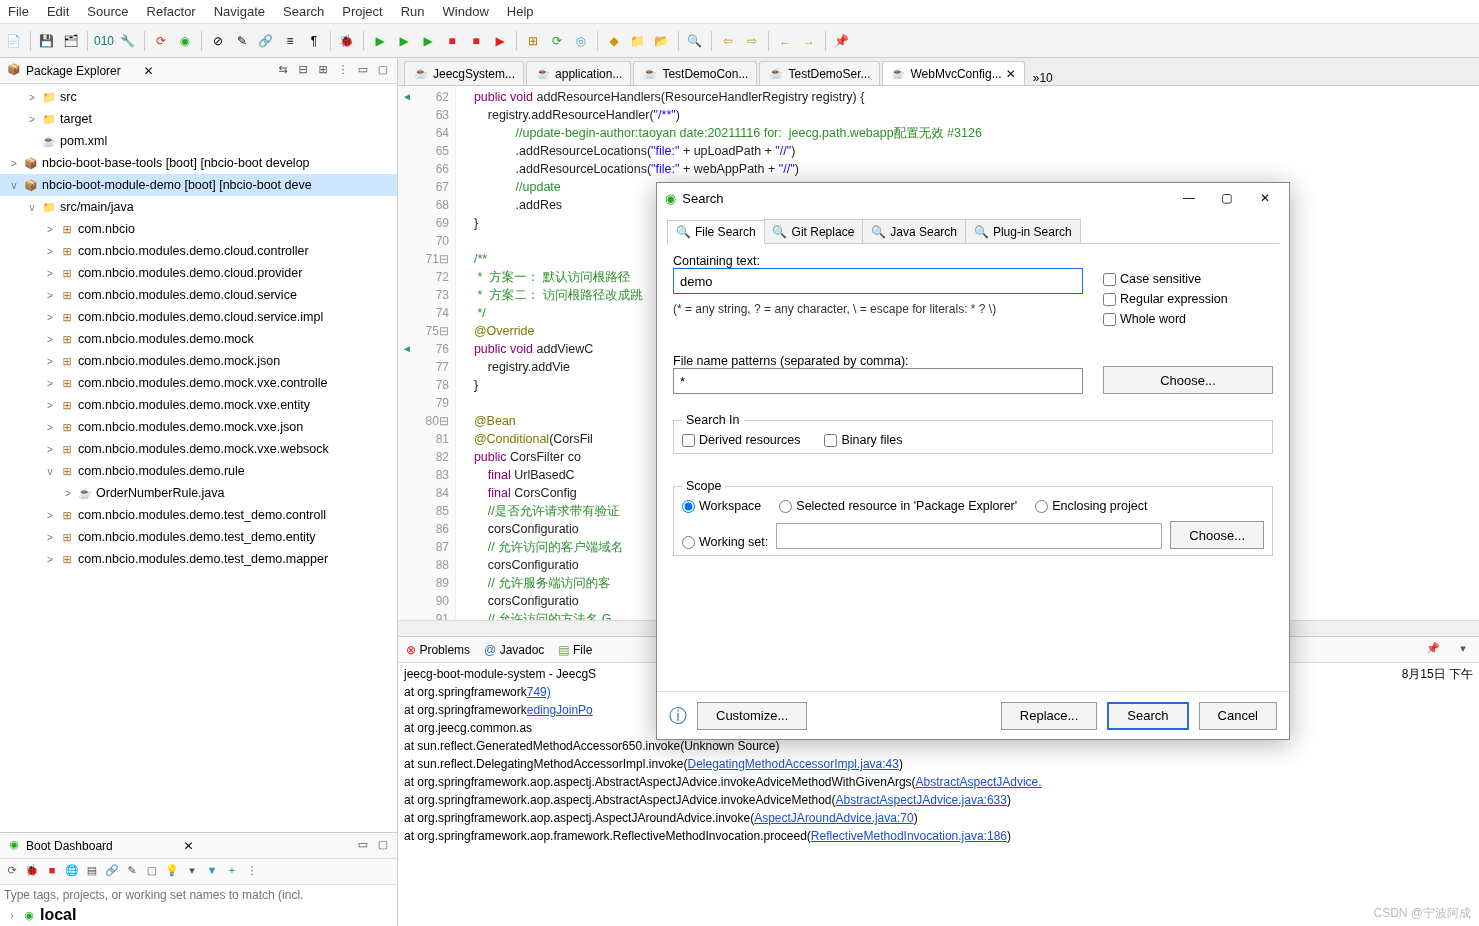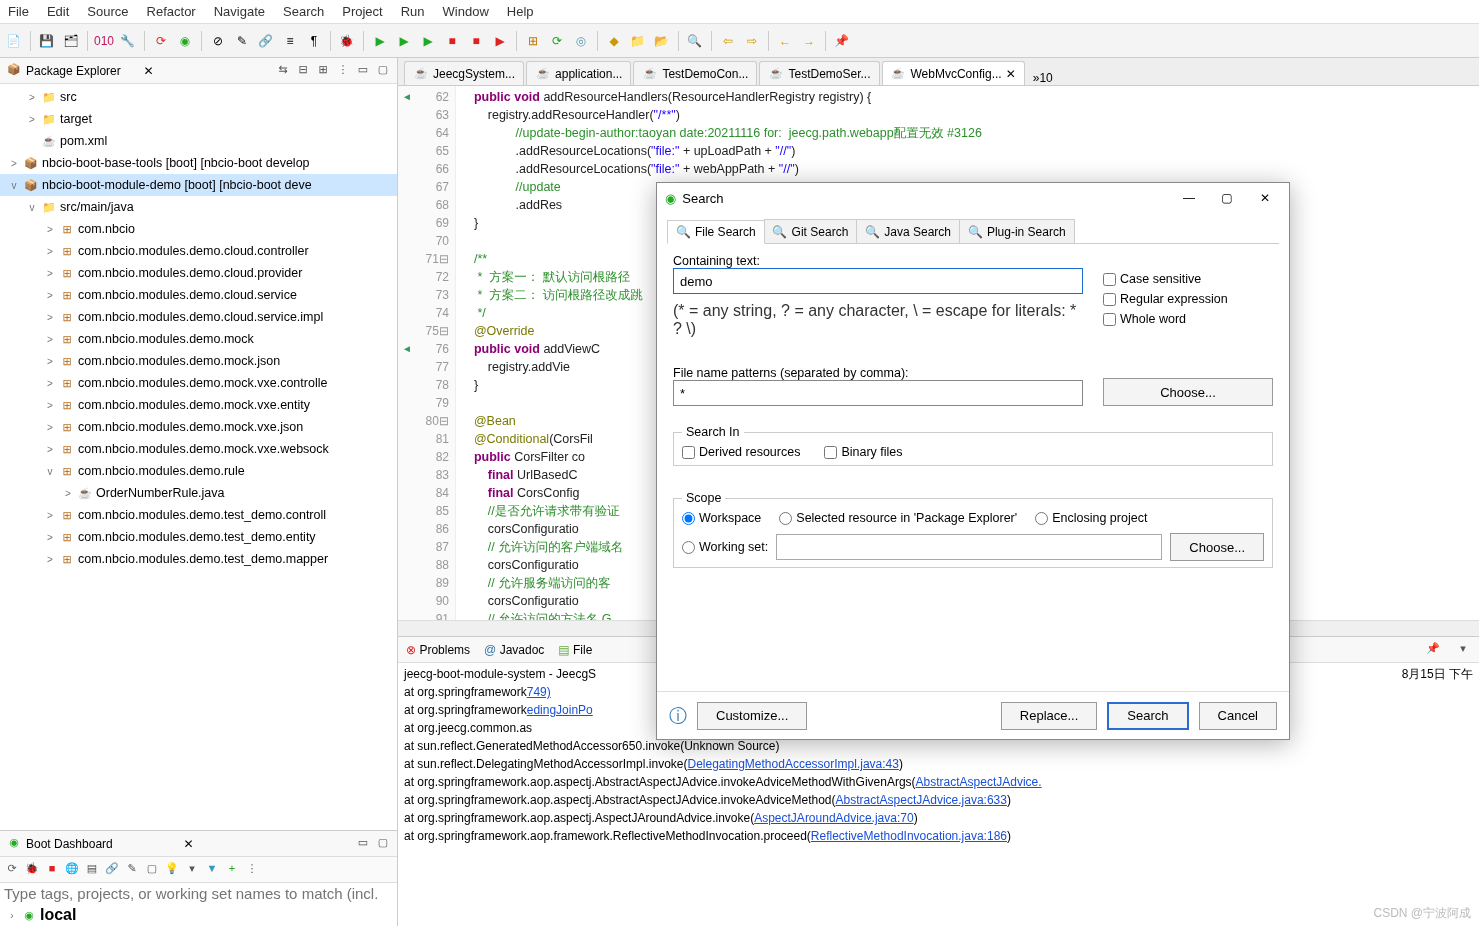--- a/index.html
+++ b/index.html
@@ -15,50 +15,50 @@
 .view-hdr .title { flex: 1; }
 .view-ic { width: 16px; height: 16px; font-size: 11px; color: #555; text-align: center; }
 .tree { flex:1; overflow: auto; font-size: 12.5px; padding: 2px 0; }
 .tree-row { display:flex; align-items:center; height:22px; white-space:nowrap; gap:3px; }
 .tree-row.sel { background:#cde6ff; }
 .twist { width:12px; text-align:center; color:#777; font-size:10px; }
 .ic { width:16px; height:16px; display:inline-flex; align-items:center; justify-content:center; font-size:11px; }
 .fld { color:#c49a3a; } .pkg { color:#b7752e; } .jf { color:#4a86cf; } .proj { color:#3a7aa8; }
 .boot-dash { border-top:1px solid #ccc; }
 .bd-toolbar { height:26px; display:flex; align-items:center; gap:4px; padding:0 4px; border-bottom:1px solid #ddd; background:#fafafa; font-size:11px; }
-.bd-input { padding:2px 4px; font-size:15px; color:#999; border:none; }
+.bd-input { padding:2px 4px; font-size:12px; color:#999; border:none; }
 .right { flex:1; display:flex; flex-direction:column; }
 .ed-tabs { height:28px; display:flex; align-items:flex-end; background:#eee; border-bottom:1px solid #ccc; gap:2px; padding-left:6px; }
 .ed-tab { height:24px; display:flex; align-items:center; gap:4px; padding:0 8px; font-size:12px; background:#f4f4f4; border:1px solid #ccc; border-bottom:none; border-radius:3px 3px 0 0; }
 .ed-tab.act { background:#fff; }
 .editor { flex:1; display:flex; overflow:hidden; position:relative; }
 .gutter { width:58px; background:#fafafa; border-right:1px solid #eee; font-size:12px; color:#999; text-align:right; padding:2px 6px 0 0; font-family:Consolas,monospace; line-height:18px; }
 .gutter .mk { position:absolute; left:4px; font-size:10px; }
 .code { flex:1; font-family:Consolas,monospace; font-size:12.5px; line-height:18px; padding:2px 4px; white-space:pre; overflow:auto; color:#222; }
-.kw { color:#8b0075; font-weight:bold; } .str { color:#1a00ff; } .cm { color:#2d8f2d; } .ann { color:#7a7a00; }
+.kw { color:#8b0075; font-weight:normal; } .str { color:#1a00ff; } .cm { color:#2d8f2d; } .ann { color:#7a7a00; }
 .bottom { height:290px; border-top:1px solid #ccc; display:flex; flex-direction:column; }
 .bt-tabs { height:26px; display:flex; align-items:center; gap:14px; padding:0 8px; font-size:12px; border-bottom:1px solid #ddd; background:#f8f8f8; }
 .console { flex:1; font-family:Consolas,monospace; font-size:12px; line-height:18px; padding:2px 6px; overflow:auto; }
 .console .lnk { color:#1a4fd6; text-decoration:underline; }
 .dialog { position:absolute; left:656px; top:182px; width:634px; height:558px; background:#fff; border:1px solid #888; box-shadow:0 4px 24px rgba(0,0,0,.3); display:flex; flex-direction:column; }
 .dlg-title { height:30px; display:flex; align-items:center; padding:0 8px; font-size:13px; gap:6px; }
 .dlg-title .sp { flex:1; }
 .dlg-btn { width:32px; height:24px; display:flex; align-items:center; justify-content:center; font-size:12px; }
 .dlg-body { flex:1; padding:6px 10px 0 10px; display:flex; flex-direction:column; font-size:12.5px; }
 .s-tabs { display:flex; border-bottom:1px solid #ccc; }
 .s-tab { padding:4px 8px; border:1px solid #ccc; border-bottom:none; margin-right:-1px; background:#f2f2f2; display:flex; align-items:center; gap:4px; font-size:12px; }
 .s-tab.act { background:#fff; border-bottom:1px solid #fff; position:relative; top:1px; }
 .frm { padding:10px 6px 0 6px; display:grid; grid-template-columns:1fr 170px; column-gap:10px; row-gap:6px;gap:20px; }
 .frm label { font-size:12.5px; }
 .frm input[type=text] { width:100%; height:26px; padding:2px 6px; font-size:13px; border:1px solid #888; }
-.hint { font-size:16px; color:#333; }
+.hint { font-size:12px; color:#333; }
 .chk { display:flex; align-items:center; gap:4px; font-size:12.5px; }
 .grp { border:1px solid #ccc; padding:6px 8px; margin:6px 0; font-size:12.5px; }
 .grp .legend { position:relative; top:-14px; background:#fff; padding:0 4px; display:inline-block; }
-.grp-row { display:flex; gap:24px; align-items:center; margin-top:-8px; }
+.grp-row { display:flex; gap:24px; align-items:flex-end; margin-top:-8px; }
 .dlg-foot { height:48px; display:flex; align-items:center; gap:10px; padding:0 12px; border-top:1px solid #ddd; }
 .dlg-foot .sp { flex:1; }
 .btn { height:28px; padding:0 18px; font-size:13px; background:#f4f4f4; border:1px solid #999; }
 .btn.def { border:2px solid #2a6bd4; }
 .scrollbar-h { height:16px; background:#f0f0f0; border-top:1px solid #ddd; }
 .watermark { position:absolute; right:8px; bottom:4px; font-size:12px; color:#bbb; }
 </style>
 </head>
 <body>
 
@@ -74,21 +74,21 @@
   <span>Window</span>
   <span>Help</span>
 </div>
 
 <div class="toolbar">
   <div class="tb-ic">📄</div>
   <div class="tb-sep"></div>
   <div class="tb-ic">💾</div>
   <div class="tb-ic">🗂</div>
   <div class="tb-sep"></div>
-  <div class="tb-ic" style="color:#be185d">010</div>
+  <div class="tb-ic" style="color:#0f766e">010</div>
   <div class="tb-ic">🔧</div>
   <div class="tb-sep"></div>
   <div class="tb-ic" style="color:#d33">⟳</div>
   <div class="tb-ic" style="color:#2a2">◉</div>
   <div class="tb-sep"></div>
   <div class="tb-ic">⊘</div>
   <div class="tb-ic">✎</div>
   <div class="tb-ic">🔗</div>
   <div class="tb-ic">≡</div>
   <div class="tb-ic">¶</div>
@@ -383,21 +383,21 @@
     <span class="dlg-btn">✕</span>
   </div>
   <div class="dlg-body">
     <div class="s-tabs">
       <div class="s-tab act">
           <span>🔍</span>
           <span>File Search</span>
         </div>
       <div class="s-tab">
           <span>🔍</span>
-          <span>Git Search</span>
+          <span>Git Replace</span>
         </div>
       <div class="s-tab">
           <span>🔍</span>
           <span>Java Search</span>
         </div>
       <div class="s-tab">
           <span>🔍</span>
           <span>Plug-in Search</span>
         </div>
     </div>

